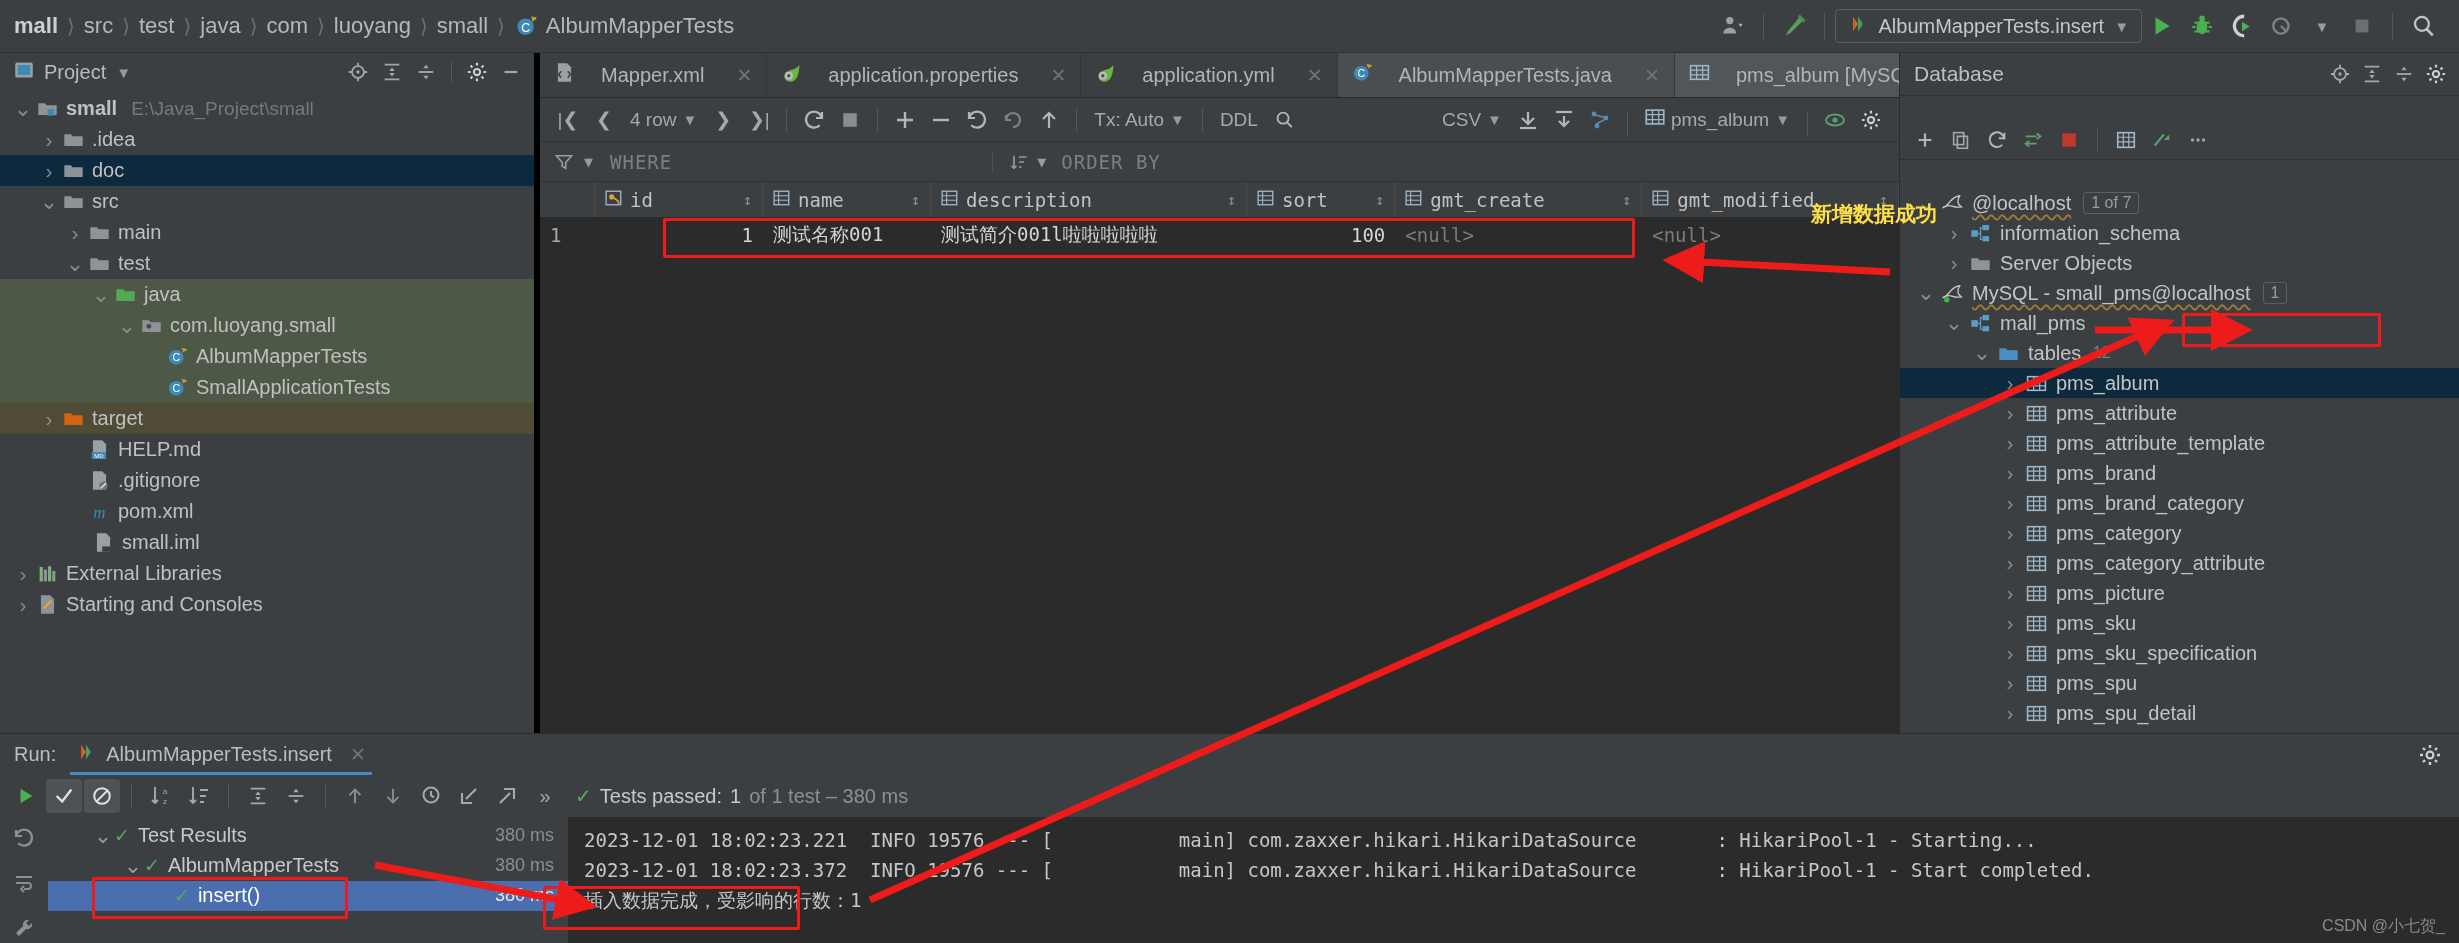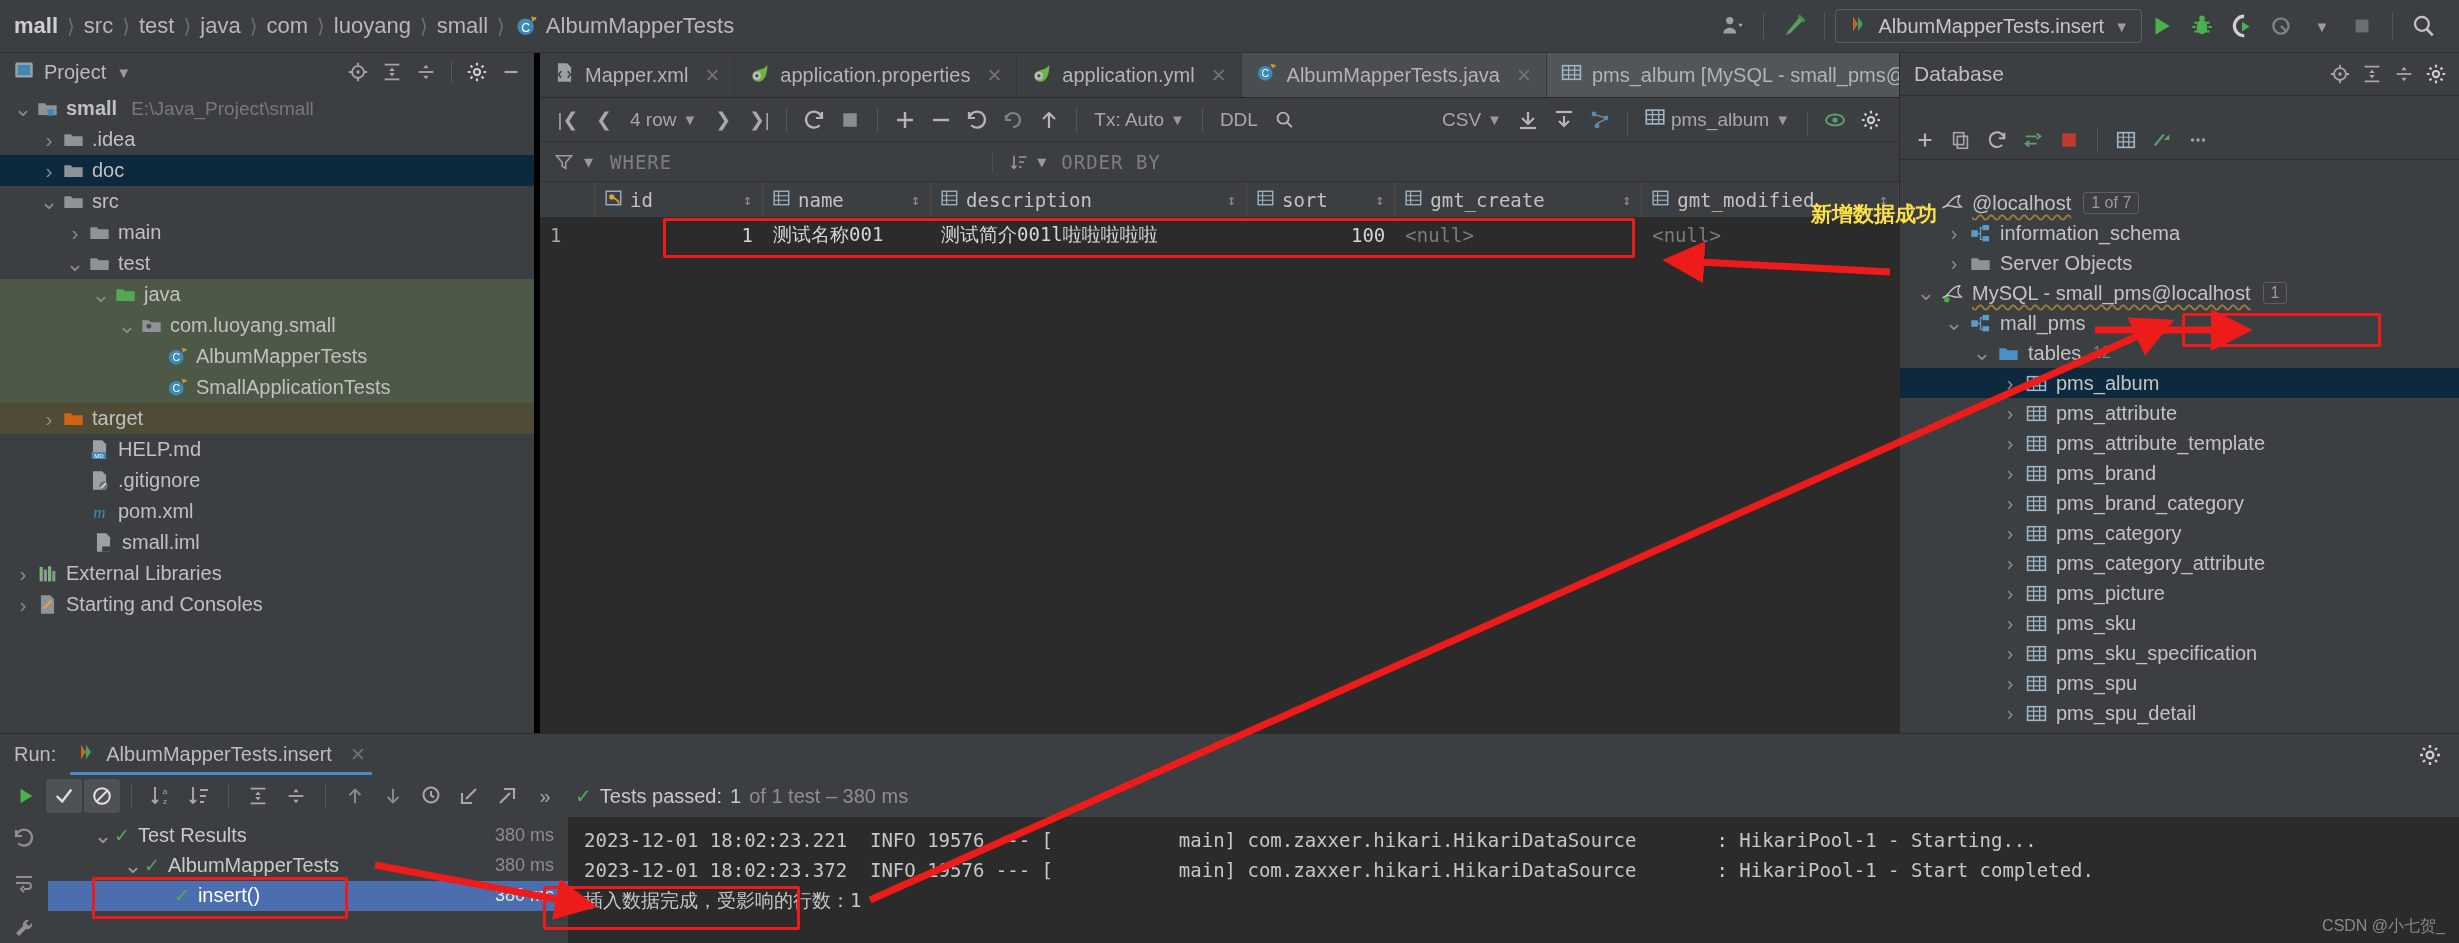--- a/index.html
+++ b/index.html
@@ -54,21 +54,21 @@
   .trow.sel-doc { background: #0d293e; }
   .trow.testsrc { background: #4e5847; }
   .trow.targetrow { background: #4f4b37; }
   .trow .muted { color: #787878; margin-left: 14px; font-size: 19px; }
   .bold { font-weight: bold; }
 
   
   .center { flex: 1 1 auto; display: flex; flex-direction: column; min-width: 0; background: #3c3f41; }
   .tabbar { height: 45px; display: flex; align-items: stretch; background: #3c3f41; border-bottom: 1px solid #2b2b2b; }
   .tab {
-    display: flex; align-items: center; gap: 10px; padding: 0 14px;
+    display: flex; align-items: center; gap: 26px; padding: 0 14px;
     font-size: 20px; color: #b4b4b4; border-right: 1px solid #343637; white-space: nowrap;
   }
   .tab .x { color: #6f7174; font-size: 19px; margin-left: 6px; }
   .tab.dbtab { background: #515658; }
   .tab.pinned { background: #4a4e50; }
 
   .grid-toolbar { height: 44px; display: flex; align-items: center; gap: 0; padding: 0 10px; background: #3c3f41; border-bottom: 1px solid #2f3133; font-size: 19px; color: #b8b8b8; }
   .gt { width: 36px; height: 32px; display: flex; align-items: center; justify-content: center; color: #a8a8a8; }
   .gt.wide { width: auto; padding: 0 8px; gap: 6px; }
   .gtsep { width:1px; height:24px; background:#545658; margin: 0 9px; }

